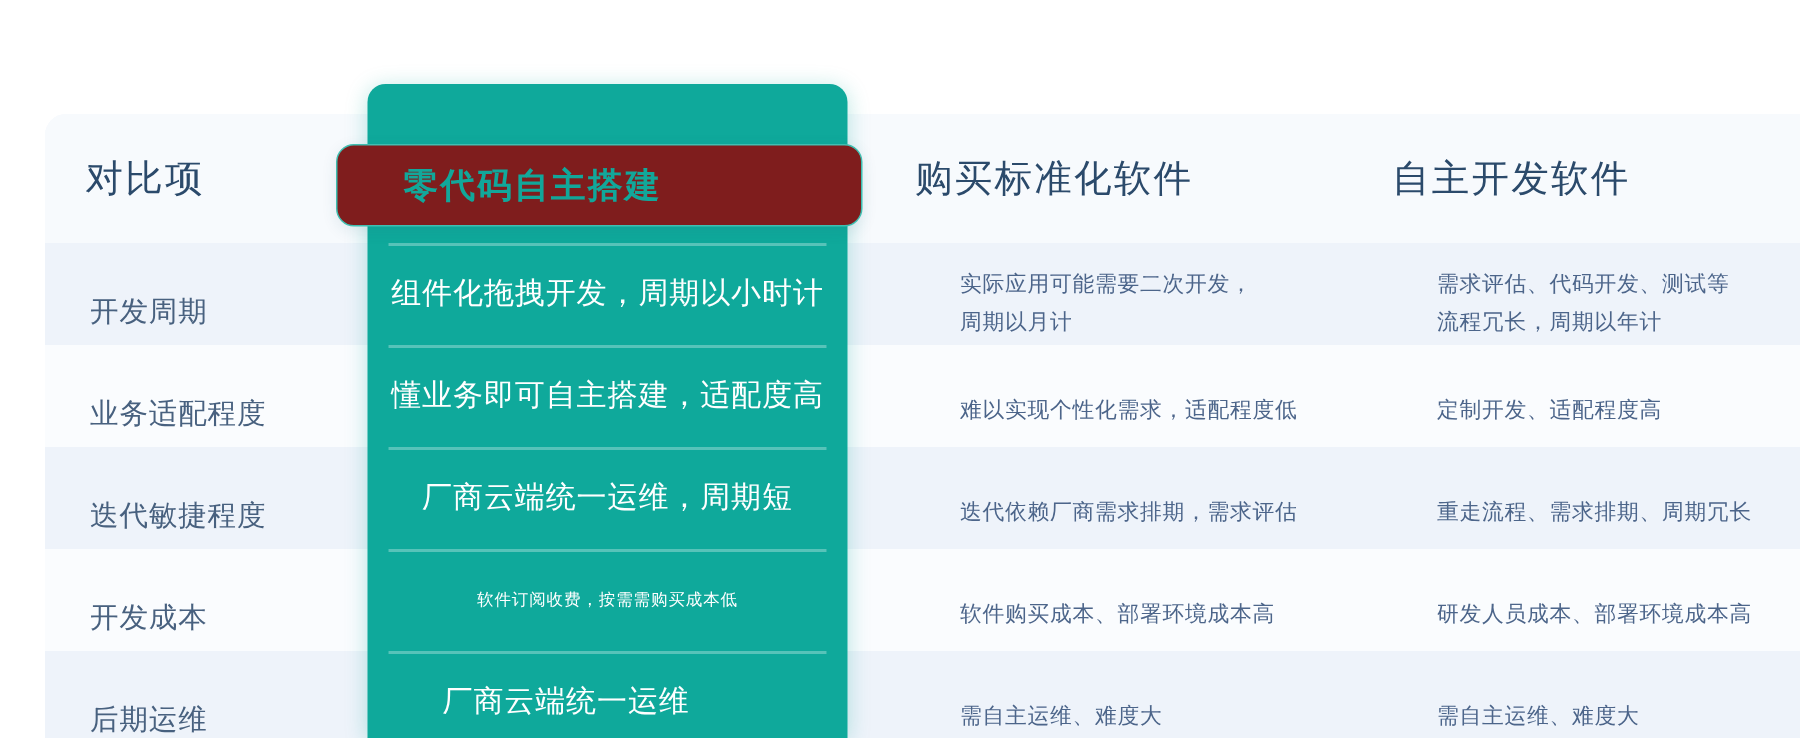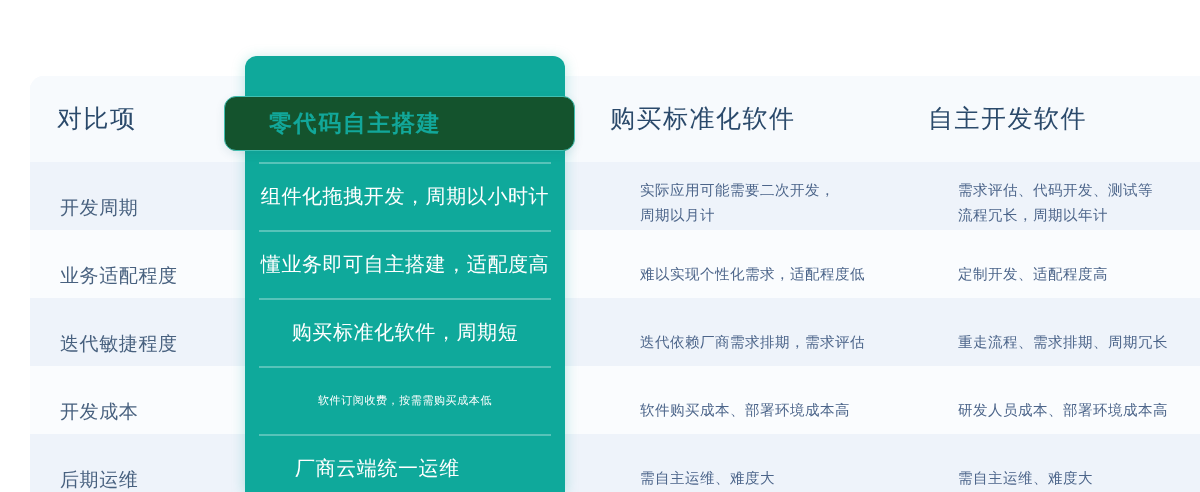--- a/index.html
+++ b/index.html
@@ -132,21 +132,21 @@
   
   .gcell.left { text-align: left; padding-left: 24px; margin-left: 26px; }
 
   
   #pill {
     position: absolute;
     left: 224px;
     top: 96px;
     width: 351px;
     height: 55px;
-    background: #14532d;
+    background: #7f1d1d;
     border: 1.5px solid #3fbfb1;
     border-radius: 12px;
     box-shadow: 0 3px 10px rgba(30,90,110,.10);
     display: flex;
     align-items: center;
     z-index: 6;
   }
 
   #pill .pill-text {
     padding-left: 44px;
@@ -203,21 +203,21 @@
   <div id="greencol">
 
     <div class="gsep" style="top:106px"></div>
     <div class="gsep" style="top:174px"></div>
     <div class="gsep" style="top:242px"></div>
     <div class="gsep" style="top:310px"></div>
     <div class="gsep" style="top:378px"></div>
 
     <div class="gcell" style="top:128px">组件化拖拽开发，周期以小时计</div>
     <div class="gcell" style="top:196px">懂业务即可自主搭建，适配度高</div>
-    <div class="gcell" style="top:264px">购买标准化软件，周期短</div>
+    <div class="gcell" style="top:264px">厂商云端统一运维，周期短</div>
     <div class="gcell wide" style="top:332px">软件订阅收费，按需需购买成本低</div>
     <div class="gcell left" style="top:400px">厂商云端统一运维</div>
 
   </div>
 
   <div id="pill">
     <span class="pill-text">零代码自主搭建</span>
   </div>
 
 </div>

